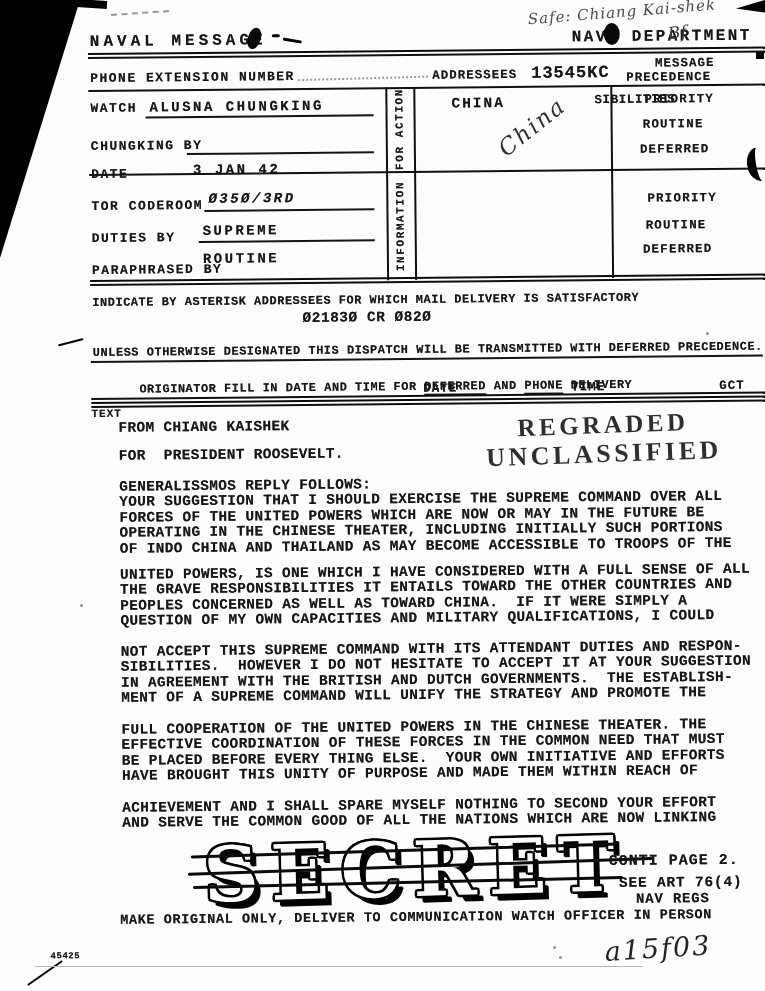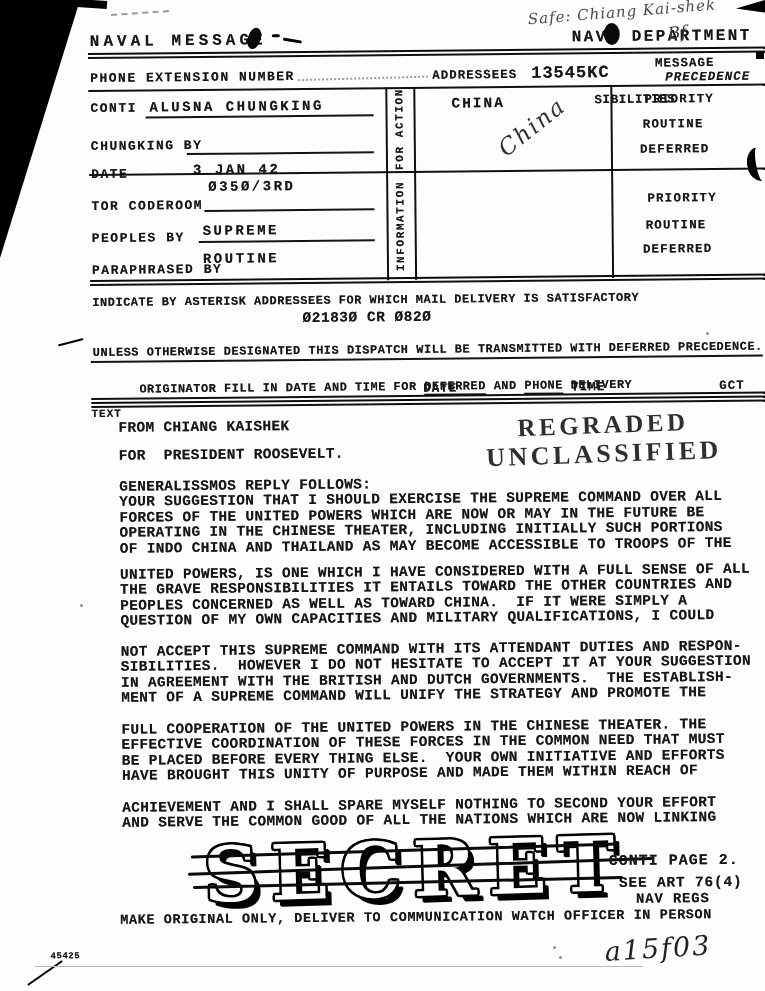--- a/index.html
+++ b/index.html
@@ -73,45 +73,45 @@
     <div class="ab hand" style="left:528px;top:8px;font-size:15px;color:#4a4a46;transform:rotate(-4deg);letter-spacing:1px;">Safe: Chiang Kai-shek</div>
     <div class="ab hand" style="left:668px;top:28px;font-size:17px;color:#3c3c38;transform:rotate(-6deg);">Bf</div>
     <div class="ab rule-h" style="left:88px;top:53px;width:677px;"></div>
     <div class="ab rule" style="left:88px;top:57px;width:677px;"></div>
 
     <div class="ab tw lbl" style="left:90px;top:71px;">PHONE EXTENSION NUMBER</div>
     <div class="ab" style="left:298px;top:80px;width:130px;border-top:2px dotted #9c9c96;transform:rotate(-1deg);"></div>
     <div class="ab tw lbl-s" style="left:432px;top:72px;">ADDRESSEES</div>
     <div class="ab tw" style="left:531px;top:68px;font-size:17px;letter-spacing:1px;">13545KC</div>
     <div class="ab tw lbl-s" style="left:655px;top:62px;">MESSAGE</div>
-    <div class="ab tw lbl-s" style="left:665px;top:76px;font-style:italic;">PRECEDENCE</div>
+    <div class="ab tw lbl-s" style="left:626px;top:76px;">PRECEDENCE</div>
     <div class="ab rule" style="left:88px;top:90px;width:677px;"></div>
 
     <div class="ab vline" style="left:385px;top:90px;height:193px;"></div>
     <div class="ab vline" style="left:413px;top:90px;height:193px;"></div>
     <div class="ab vline" style="left:610px;top:90px;height:193px;"></div>
     <div class="ab rule" style="left:88px;top:174px;width:677px;"></div>
     <div class="ab rule-h" style="left:88px;top:280px;width:677px;"></div>
     <div class="ab rule" style="left:88px;top:284px;width:677px;"></div>
 
-    <div class="ab tw lbl" style="left:90px;top:101px;">CONTI</div>
+    <div class="ab tw lbl" style="left:90px;top:101px;">WATCH</div>
     <div class="ab tw val" style="left:149px;top:100px;">ALUSNA CHUNGKING</div>
     <div class="ab underline-seg" style="left:145px;top:117px;width:228px;"></div>
 
     <div class="ab tw lbl" style="left:90px;top:139px;">CHUNGKING BY</div>
     <div class="ab underline-seg" style="left:186px;top:154px;width:187px;"></div>
 
     <div class="ab tw lbl" style="left:90px;top:167px;">DATE</div>
     <div class="ab tw val" style="left:192px;top:163px;">3 JAN 42</div>
 
     <div class="ab tw lbl" style="left:90px;top:199px;">TOR CODEROOM</div>
-    <div class="ab tw val" style="left:207px;top:180px;">Ø35Ø/3RD</div>
+    <div class="ab tw val" style="left:207px;top:192px;font-style:italic;">Ø35Ø/3RD</div>
     <div class="ab underline-seg" style="left:203px;top:211px;width:170px;"></div>
 
-    <div class="ab tw lbl" style="left:90px;top:231px;">PEOPLES BY</div>
+    <div class="ab tw lbl" style="left:90px;top:231px;">DUTIES BY</div>
     <div class="ab tw val" style="left:201px;top:224px;">SUPREME</div>
     <div class="ab underline-seg" style="left:197px;top:242px;width:176px;"></div>
 
     <div class="ab tw lbl" style="left:90px;top:263px;">PARAPHRASED BY</div>
     <div class="ab tw val" style="left:201px;top:252px;">ROUTINE</div>
 
     <div class="ab tw vhead" style="left:399px;top:132px;transform:translate(-50%,-50%) rotate(-90deg);">FOR ACTION</div>
     <div class="ab tw vhead" style="left:399px;top:229px;transform:translate(-50%,-50%) rotate(-90deg);">INFORMATION</div>
 
     <div class="ab tw" style="left:451px;top:99px;font-size:14.5px;letter-spacing:2px;">CHINA</div>

